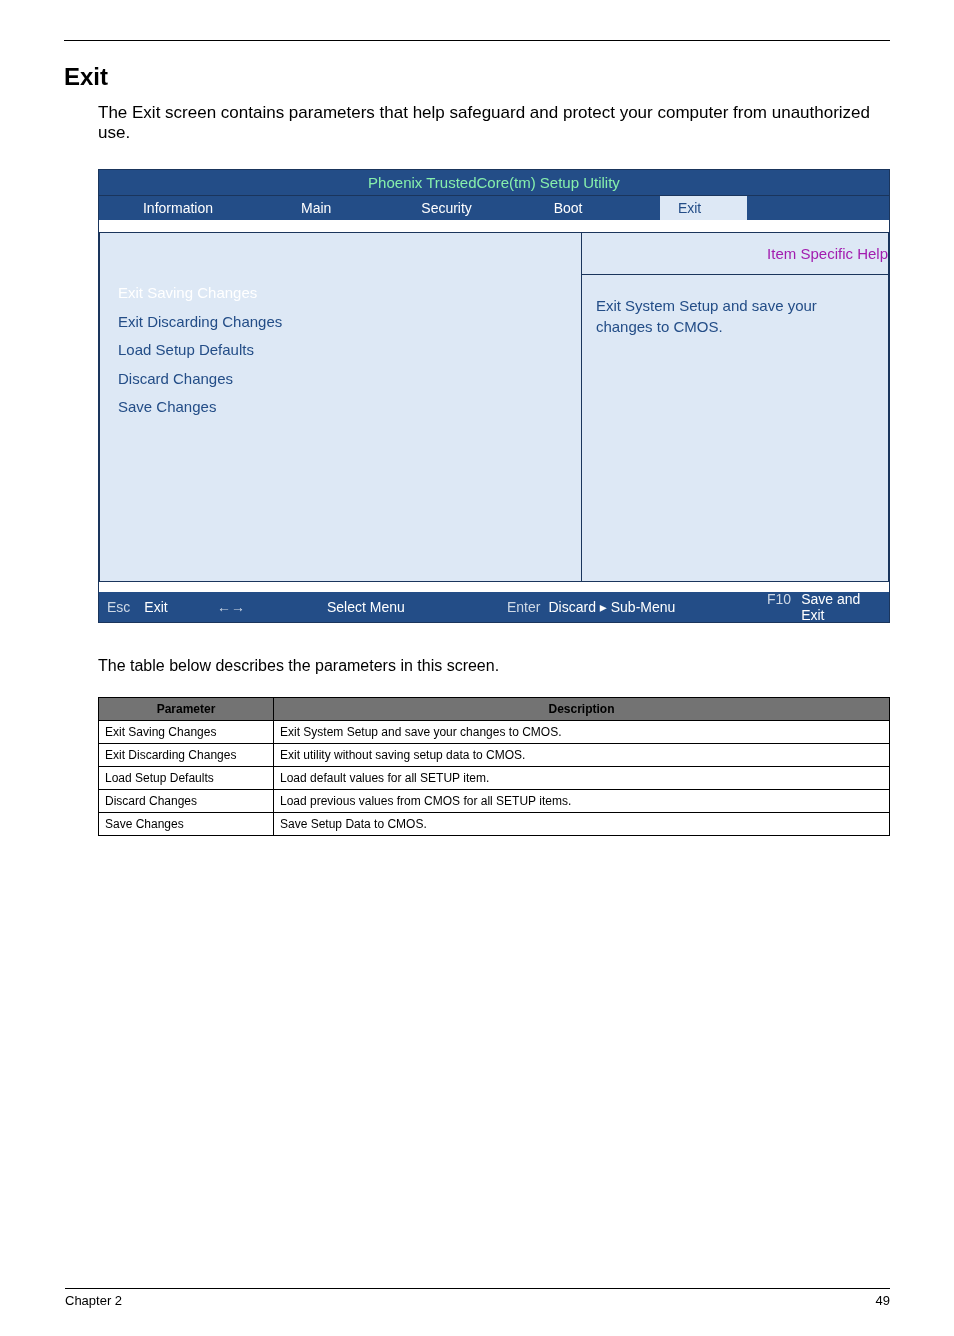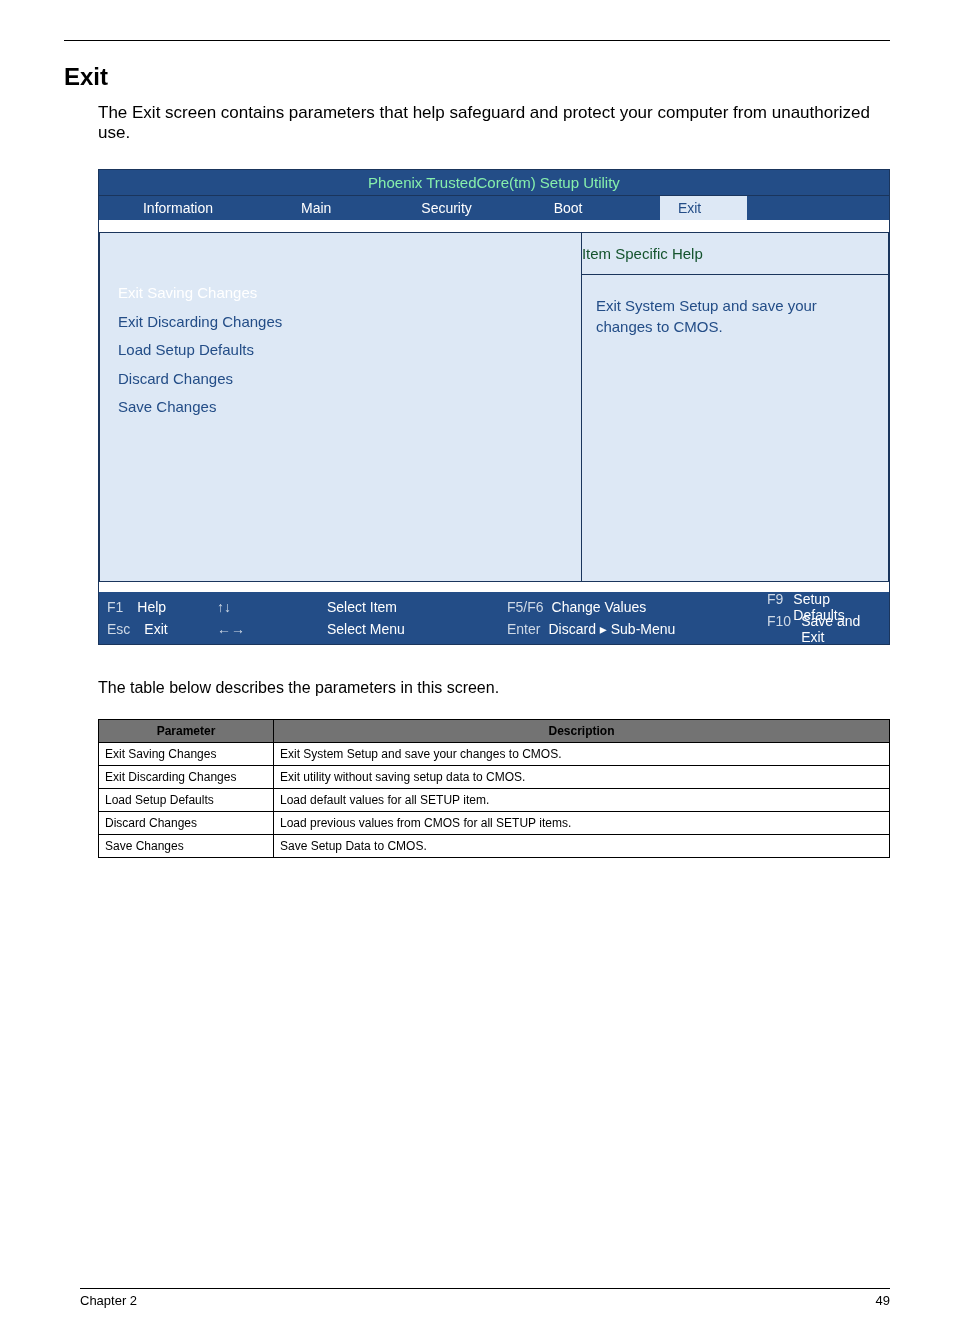--- a/index.html
+++ b/index.html
@@ -81,23 +81,23 @@
     padding: 46px 18px 18px 18px;
   }
   .right-pane {
     flex: 1 1 auto;
     display: flex;
     flex-direction: column;
   }
   .help-header {
     background: #dde8f5;
     border: 1px solid #1a355c;
-    color: #14532d;
-    font-size: 15px;
-    text-align: left;
+    color: #a21caf;
+    font-size: 15px;
+    text-align: right;
     padding: 12px 0;
   }
   .help-body {
     flex: 1 1 auto;
     background: #dde8f5;
     border: 1px solid #1a355c;
     border-top: none;
     color: #234d87;
     font-size: 15px;
     padding: 20px 14px;
@@ -150,21 +150,21 @@
   table.params td {
     border: 1px solid #000;
     padding: 4px 6px;
   }
   table.params col.c1 { width: 175px; }
 
   
   .page-footer {
     position: fixed;
     bottom: 28px;
-    left: 80px;
+    left: 65px;
     right: 64px;
     border-top: 1px solid #000;
     font-size: 13px;
     padding-top: 4px;
     display: flex;
     justify-content: space-between;
     background: #fff;
   }
 </style>
 </head>
@@ -201,40 +201,20 @@
       <div class="help-header">Item Specific Help</div>
       <div class="help-body">Exit System Setup and save your changes to CMOS.</div>
     </div>
   </div>
 
   <div class="gap2"></div>
 
   <div class="foot">
     <div class="foot-row">
       <div class="seg1">
-        <span class="k-key">F1</span>
-        <span class="k-lbl">Help</span>
-      </div>
-      <div class="seg1">
-        <span class="k-key">↑↓</span>
-      </div>
-      <div class="seg2">
-        <span class="k-lbl">Select Item</span>
-      </div>
-      <div class="seg3">
-        <span class="k-key">F5/F6</span>
-        <span class="k-lbl">Change Values</span>
-      </div>
-      <div class="seg4">
-        <span class="k-key">F9</span>
-        <span class="k-lbl">Setup Defaults</span>
-      </div>
-    </div>
-    <div class="foot-row">
-      <div class="seg1">
         <span class="k-key">Esc</span>
         <span class="k-lbl">Exit</span>
       </div>
       <div class="seg1">
         <span class="k-key">←→</span>
       </div>
       <div class="seg2">
         <span class="k-lbl">Select Menu</span>
       </div>
       <div class="seg3">

